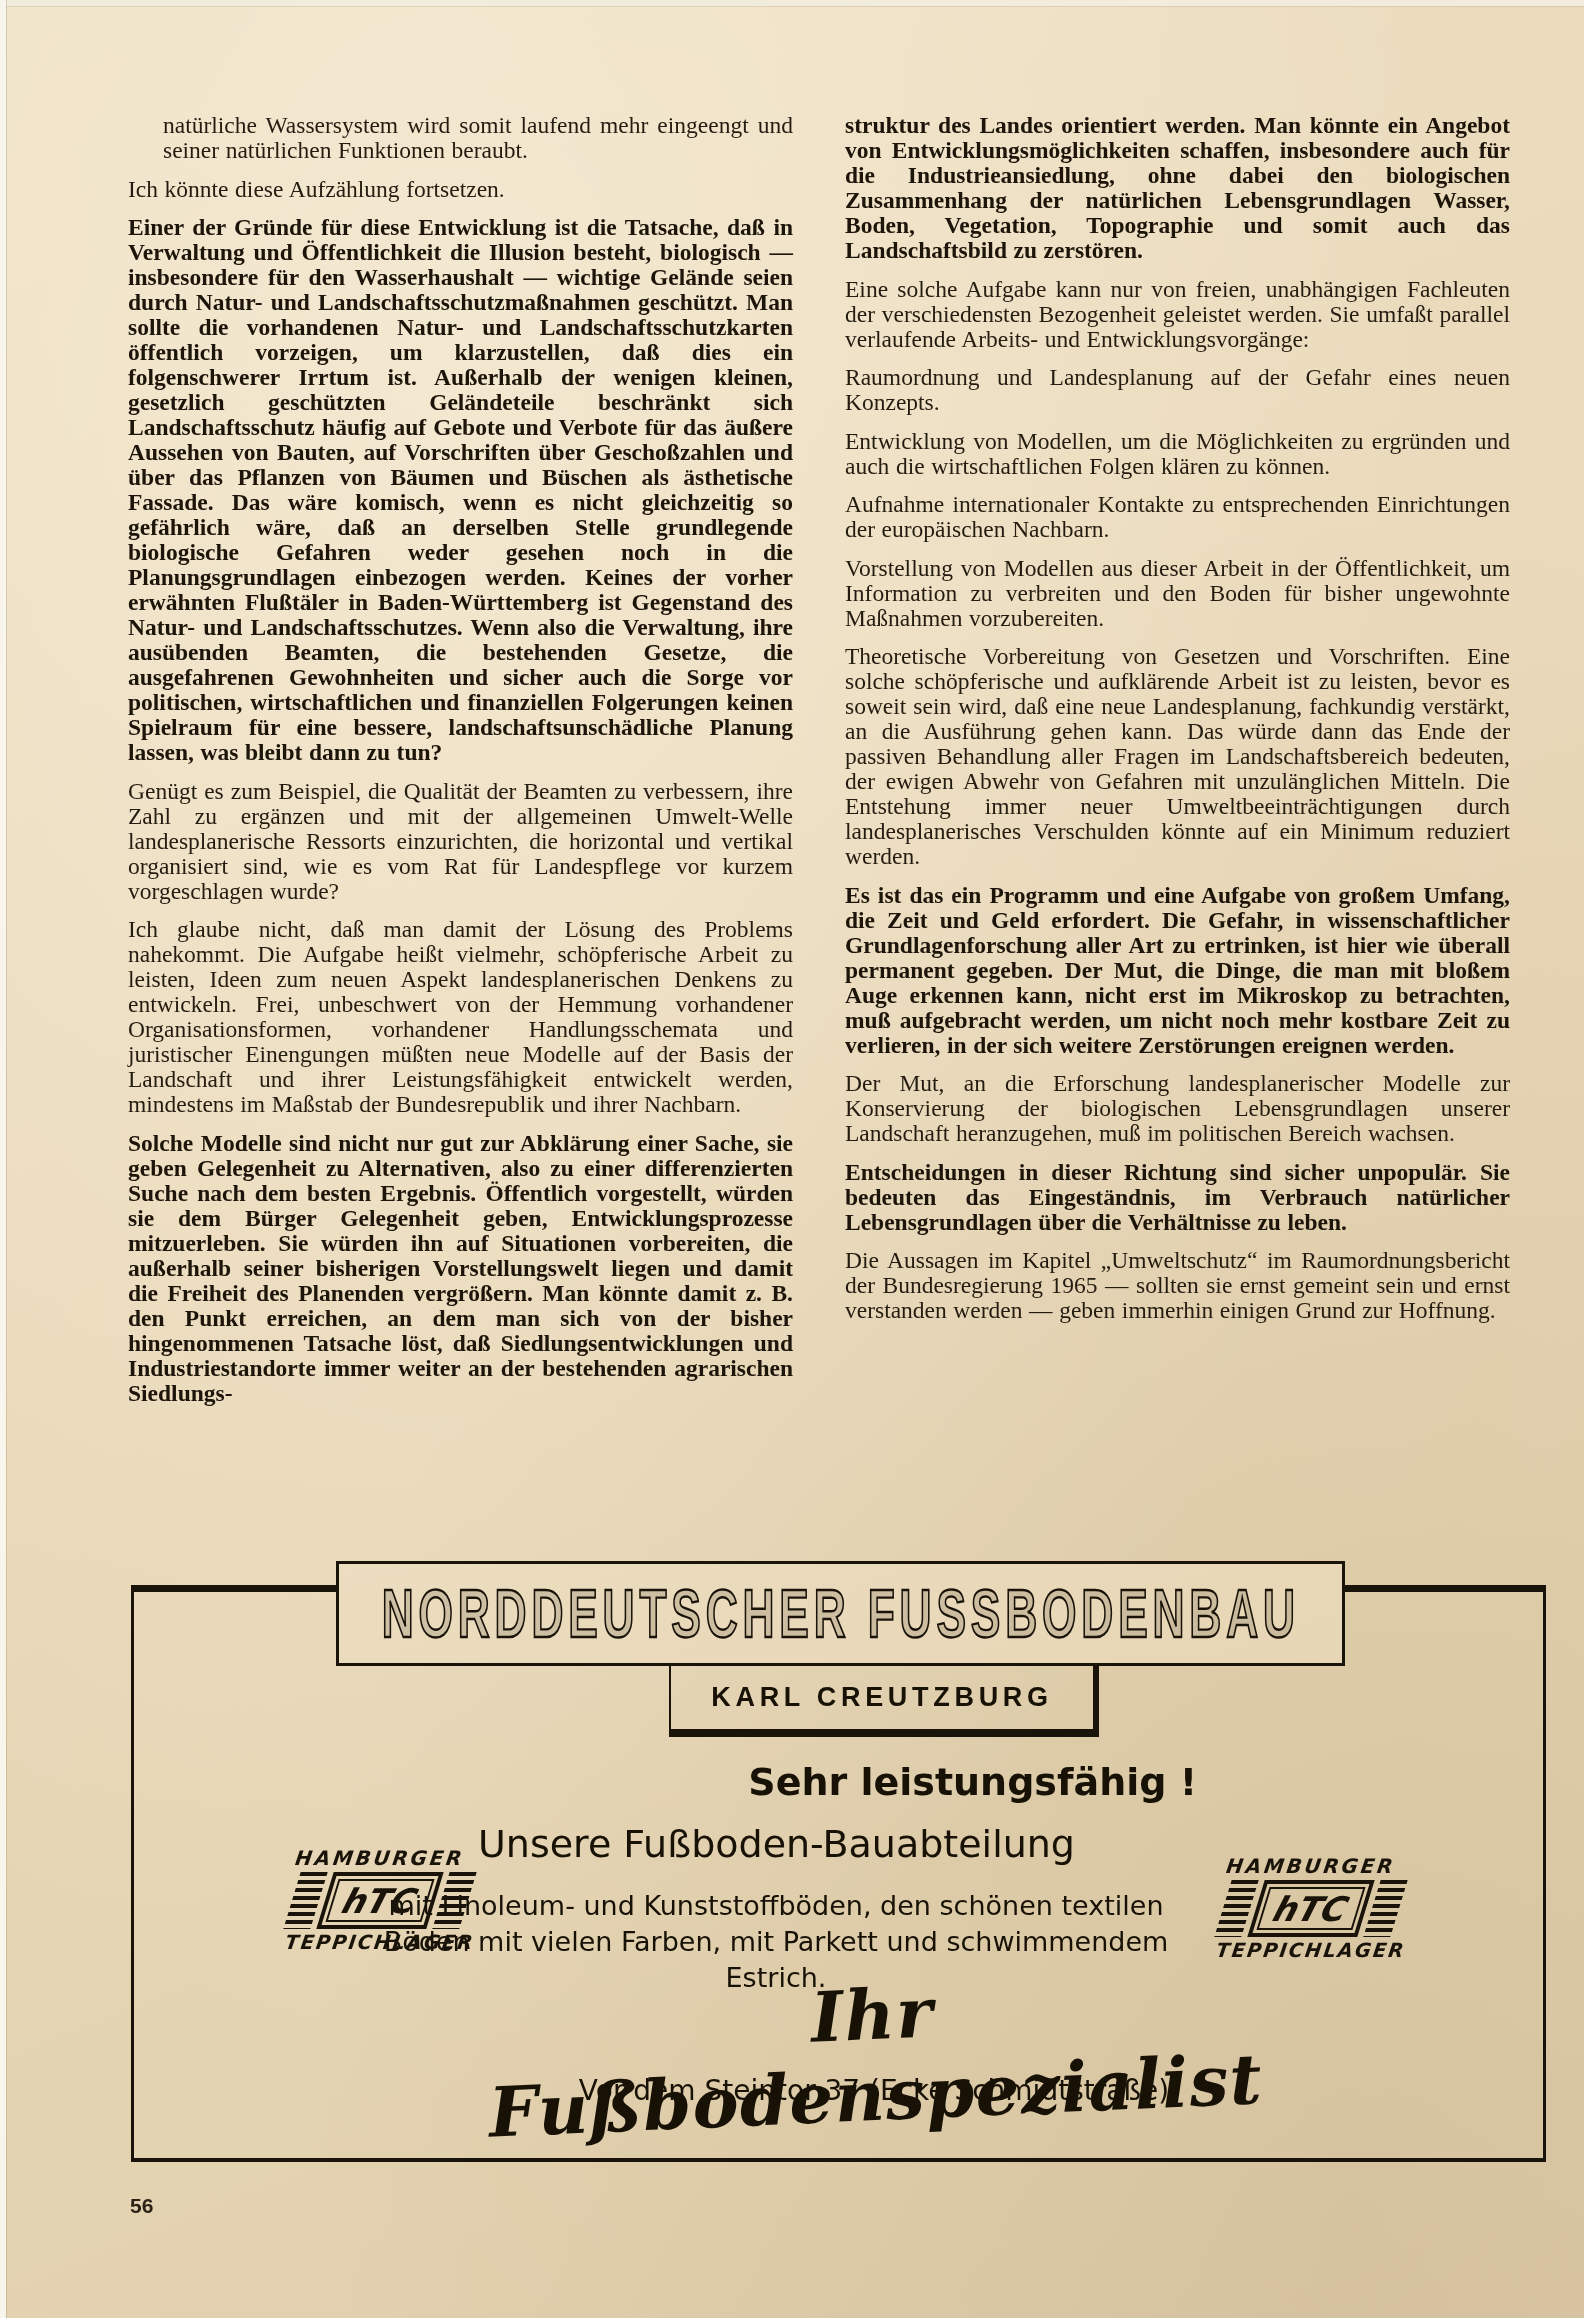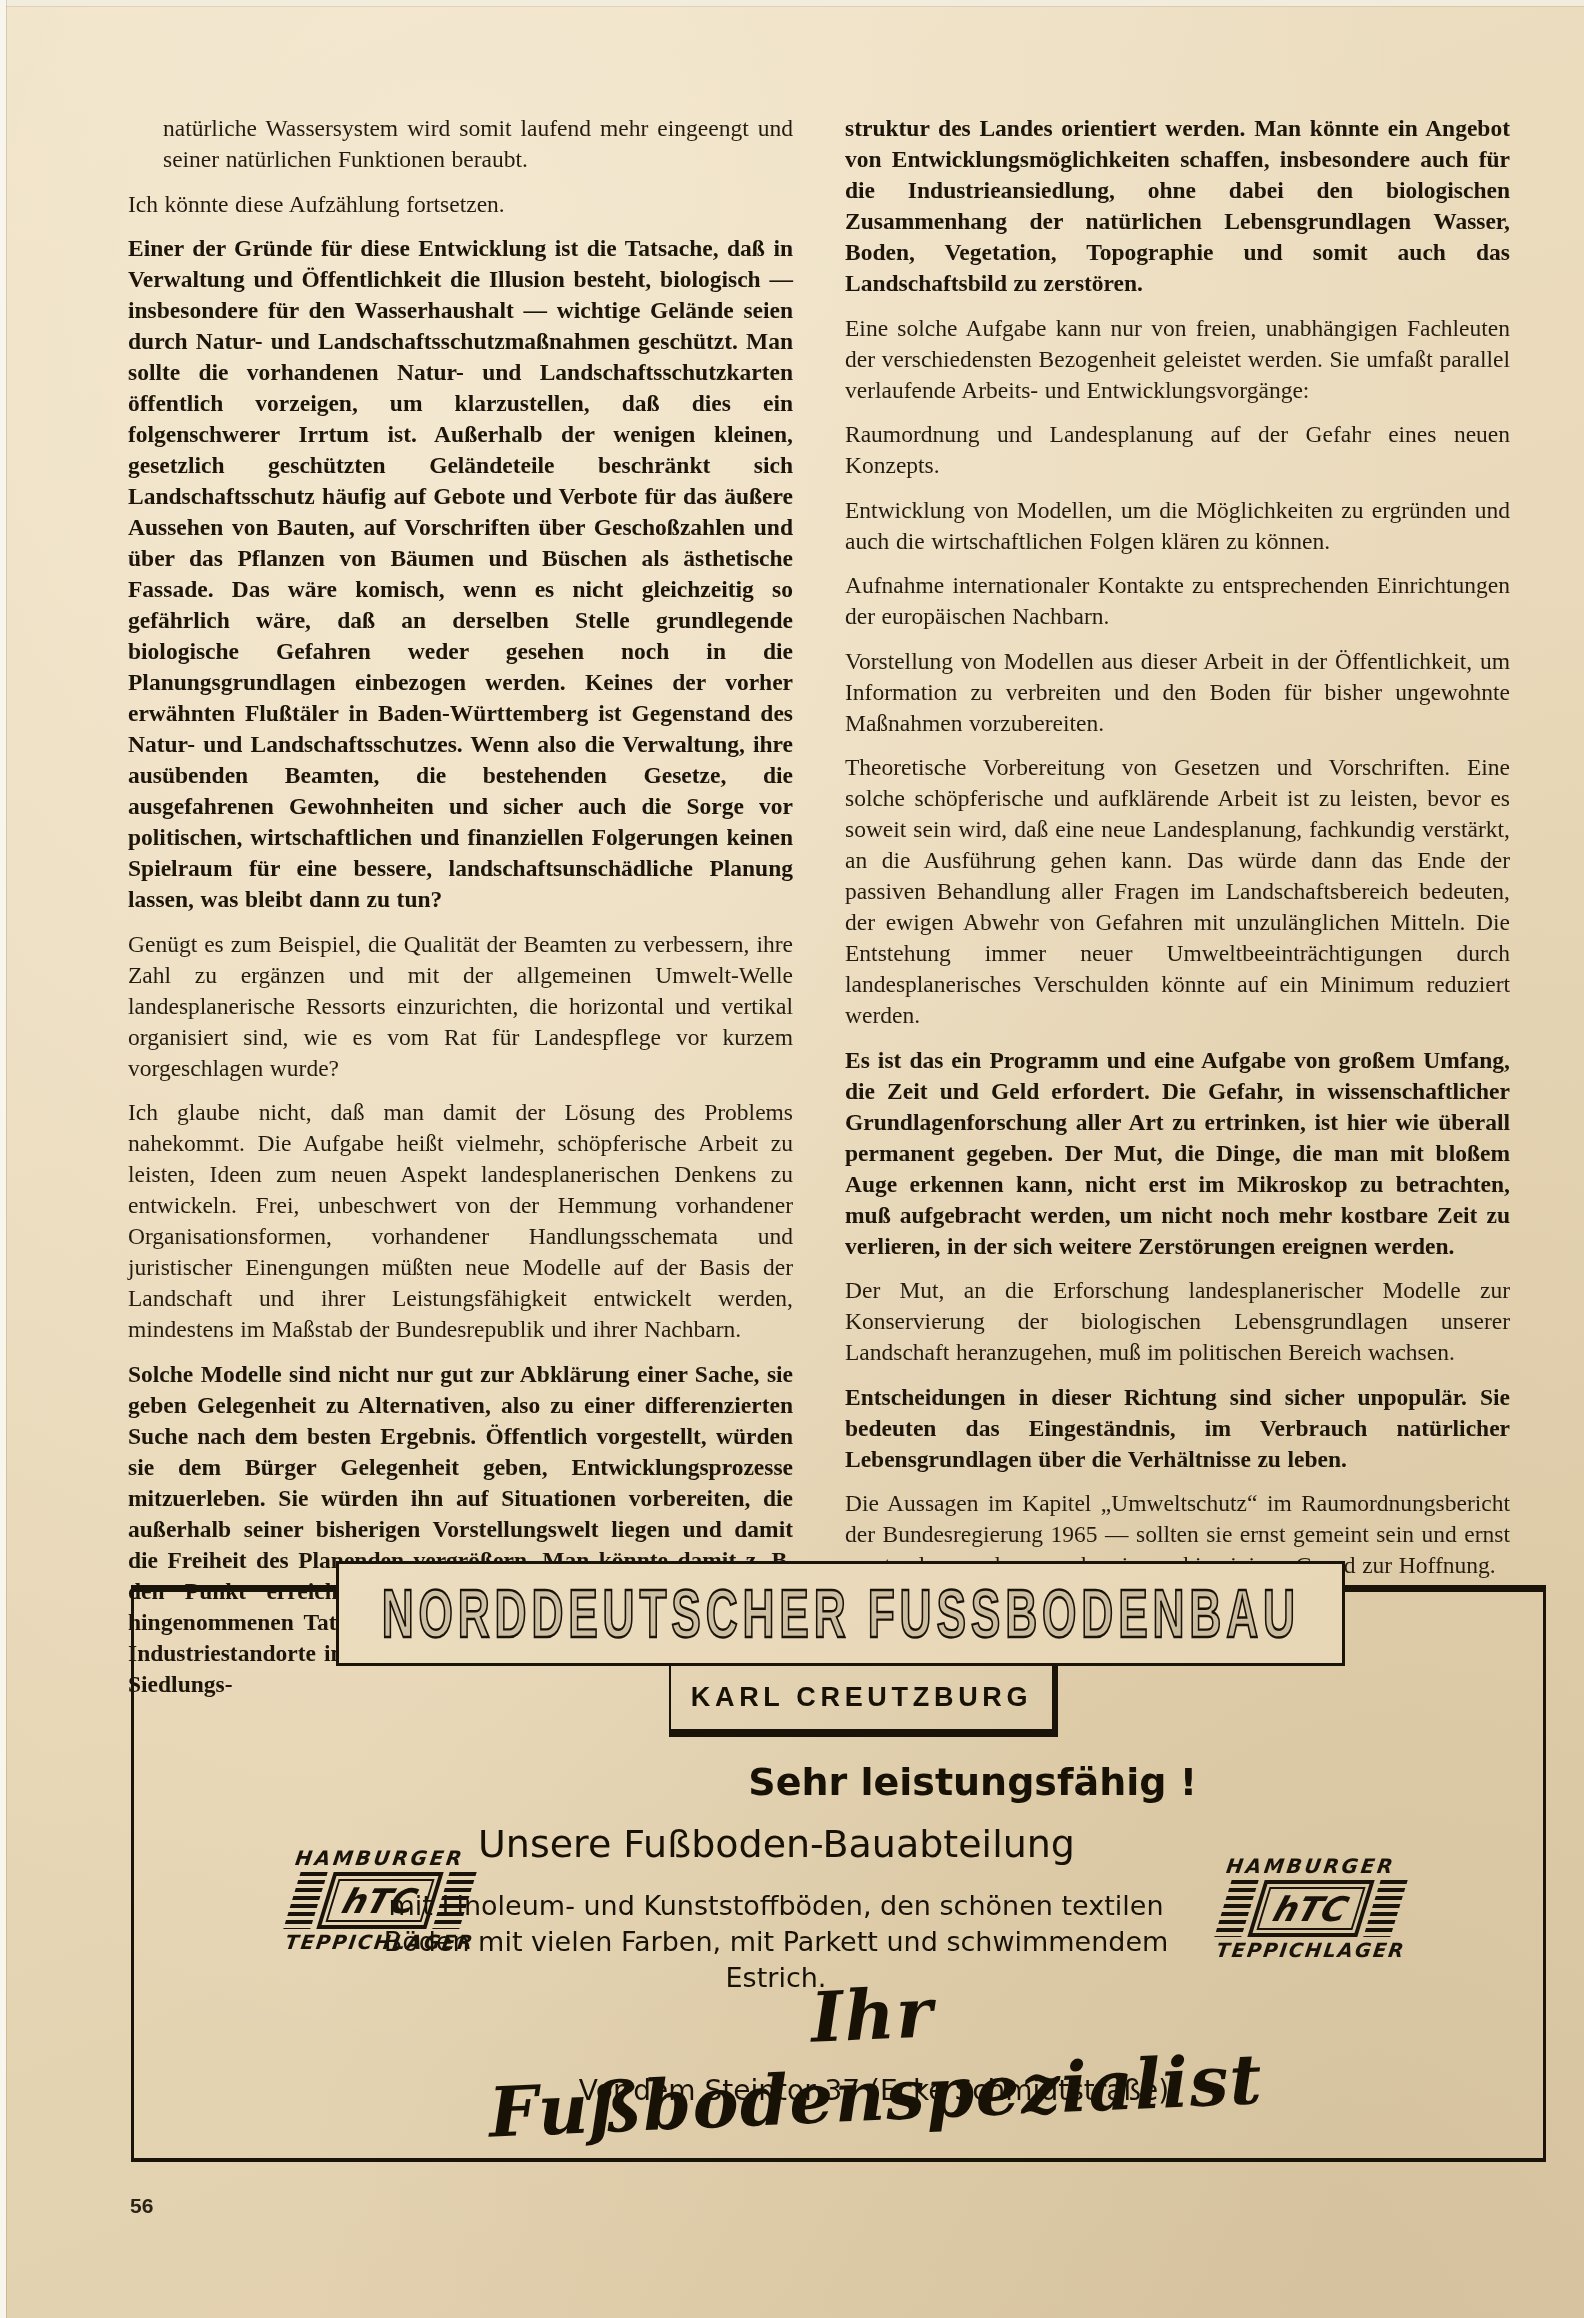--- a/index.html
+++ b/index.html
@@ -16,21 +16,21 @@
   }
   
   .edge-left{position:absolute;left:0;top:0;width:6px;height:100%;background:#f8f5ec;}
   .edge-left::after{content:"";position:absolute;right:-1.3px;top:0;width:1.3px;height:100%;background:rgba(60,40,10,.14);}
   .edge-top{position:absolute;left:0;top:0;width:100%;height:6px;background:#f2ecdd;}
   .edge-top::after{content:"";position:absolute;left:0;bottom:-1.3px;width:100%;height:1.3px;background:rgba(60,40,10,.10);}
 
   
   .col{
     position:absolute;top:113px;width:665px;
-    font-size:23.5px;line-height:31px;
+    font-size:23.5px;line-height:25px;
     text-align:justify;
     hyphens:auto;-webkit-hyphens:auto;
     word-spacing:0.7px;
   }
   .col-left{left:128px;}
   .col-right{left:845px;}
   .para{margin:0 0 13.5px 0;}
   .para.bold{font-weight:bold;color:#1d150a;}
   .para.indented{padding-left:35px;}
 
@@ -48,21 +48,21 @@
     display:flex;align-items:center;justify-content:center;
   }
   .ad-headline{
     font-family:"Liberation Sans", sans-serif;font-weight:bold;
     font-size:43px;letter-spacing:4.7px;white-space:nowrap;
     color:rgba(25,19,9,.14);
     -webkit-text-stroke:1.5px #191309;
     transform:scale(1.03,1.6);
   }
   .ad-company-box{
-    position:absolute;left:535px;top:74px;width:389px;height:71px;
+    position:absolute;left:535px;top:74px;width:430px;height:71px;
     box-sizing:border-box;
     border-left:2.7px solid #191309;border-right:6px solid #191309;border-bottom:8px solid #191309;
     display:flex;align-items:center;justify-content:center;
   }
   .ad-company{font-family:"Liberation Sans",sans-serif;font-weight:bold;font-size:27px;letter-spacing:4.7px;white-space:nowrap;}
   .ad-slogan{position:absolute;left:222px;width:841px;top:168px;text-align:right;font-weight:bold;font-size:38px;}
   .ad-dept{position:absolute;left:222px;width:841px;top:230px;text-align:center;font-weight:normal;font-size:38px;}
   .ad-body{position:absolute;left:205px;width:874px;top:296px;text-align:center;font-size:27px;line-height:36px;white-space:pre-line;}
   .ad-script{
     position:absolute;left:303px;width:874px;top:382px;text-align:center;

